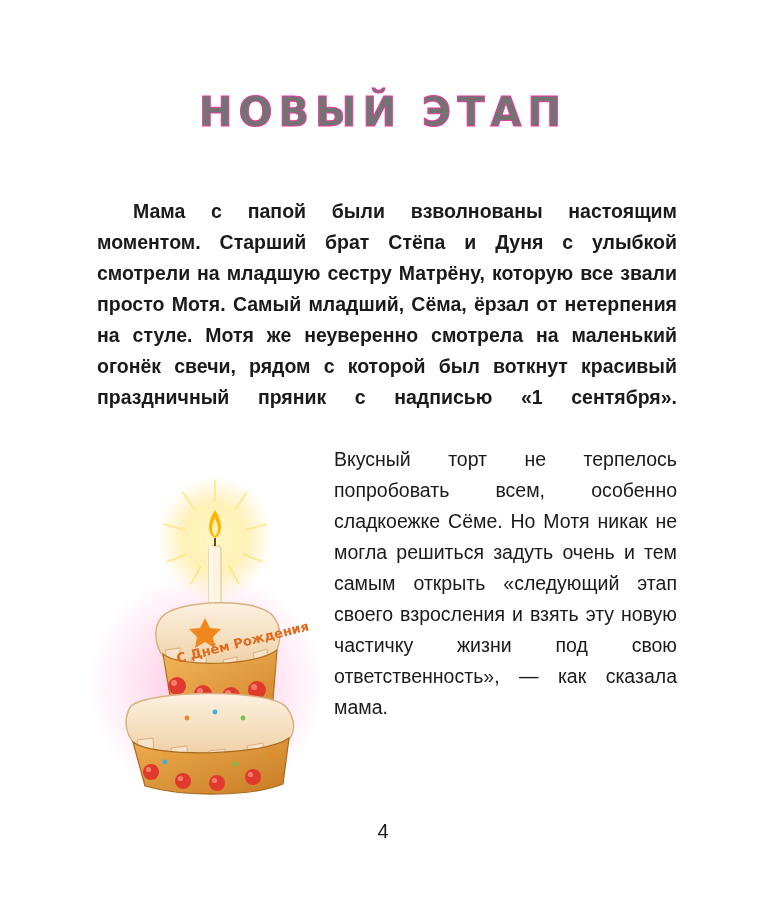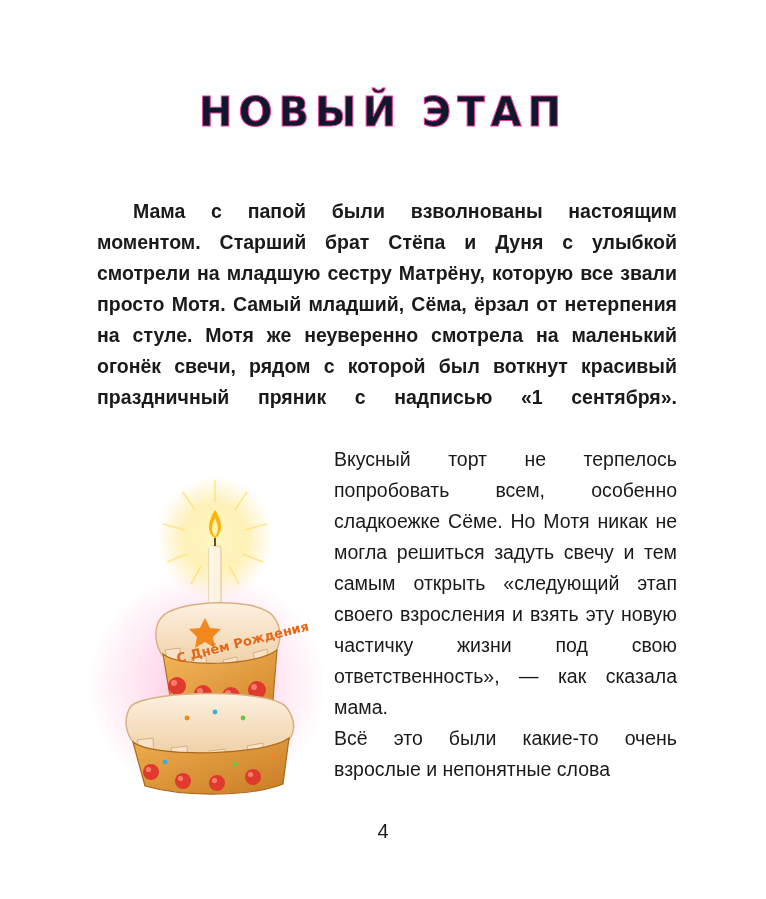--- a/index.html
+++ b/index.html
@@ -28,21 +28,21 @@
   .chapter-title {
     position: absolute;
     left: 0;
     top: 62px;
     width: 766px;
     text-align: center;
     font-family: "DejaVu Sans", sans-serif;
     font-weight: bold;
     font-size: 40px;
     letter-spacing: 6px;
-    color: #0f172a;
+    color: #737373;
     -webkit-text-stroke: 1px #e53aa0;
   }
 
   
   .body-text {
     position: absolute;
     left: 97px;
     top: 196px;
     width: 580px;
     font-family: "Liberation Sans", sans-serif;
@@ -205,21 +205,20 @@
           <circle cx="128" cy="262" r="2.4" fill="#37b0e0"></circle>
           <circle cx="156" cy="268" r="2.4" fill="#6fc24a"></circle>
           <circle cx="100" cy="268" r="2.4" fill="#f0871f"></circle>
           <circle cx="78" cy="312" r="2.4" fill="#37b0e0"></circle>
           <circle cx="148" cy="314" r="2.4" fill="#6fc24a"></circle>
           <circle cx="186" cy="306" r="2.4" fill="#f0871f"></circle>
         </g>
       </svg>
     </div>
 
-    <p class="para-flow">Вкусный торт не терпелось попробовать всем, особенно сладкоежке Сёме. Но Мотя никак не могла решиться задуть свечу и тем самым открыть «следующий этап своего взросления и взять эту новую частичку жизни под свою ответственность», — как сказала мама.</p>
-
-    <p class="para-flow spaced">Всё это были какие-то очень взрослые и непонятные слова</p>
+    <p class="para-flow">Вкусный торт не терпелось попробовать всем, особенно сладкоежке Сёме. Но Мотя никак не могла решиться задуть очень и тем самым открыть «следующий этап своего взросления и взять эту новую частичку жизни под свою ответственность», — как сказала мама.</p>
+
 
   </div>
 
   <div class="page-number">4</div>
 
 </div>
 
 </body></html>

